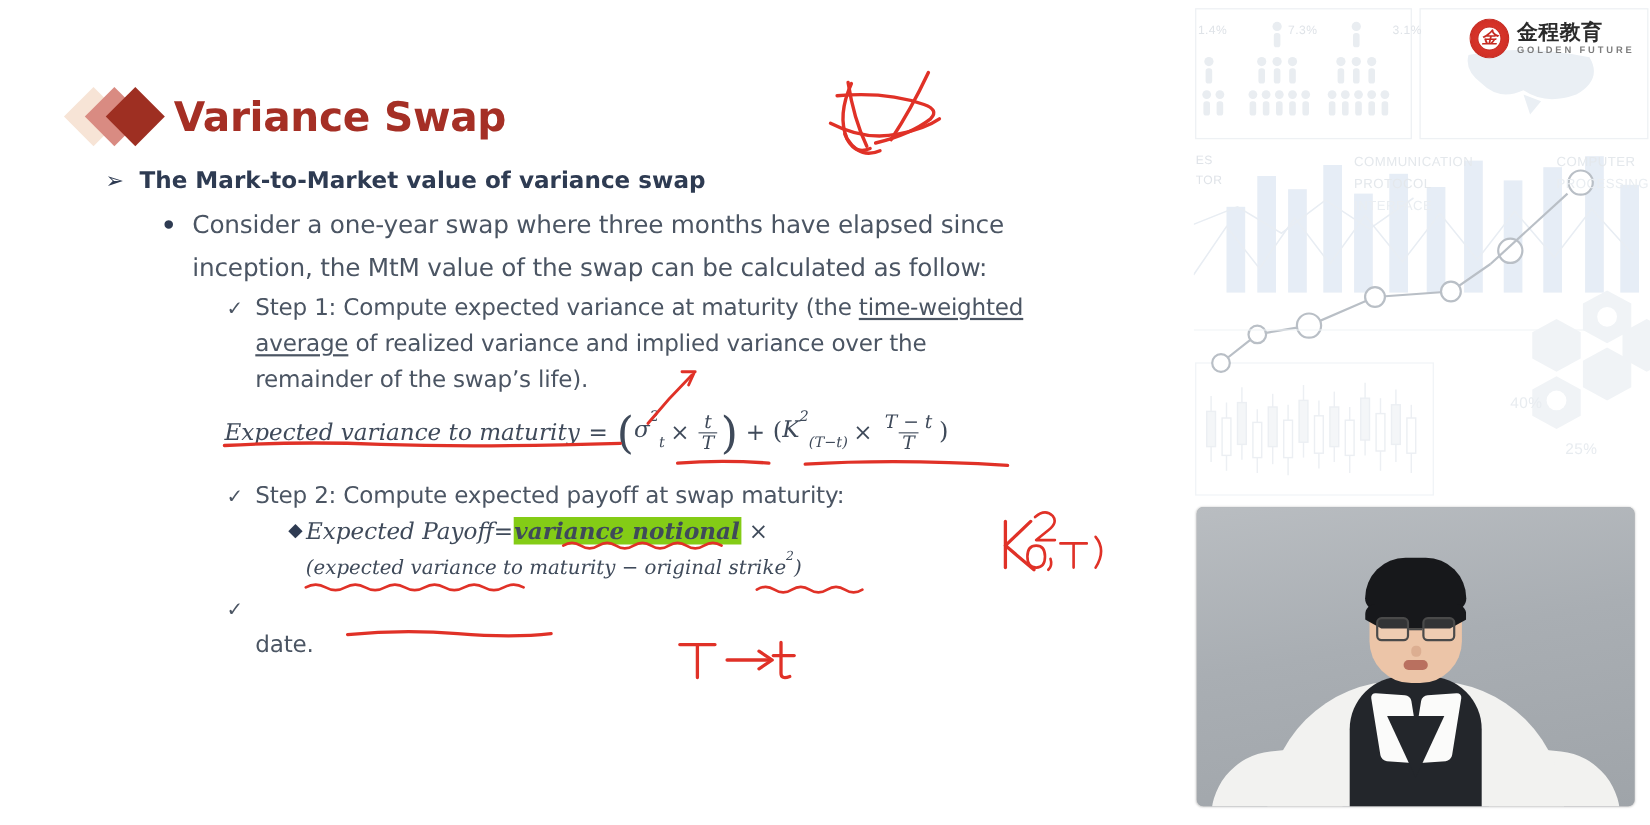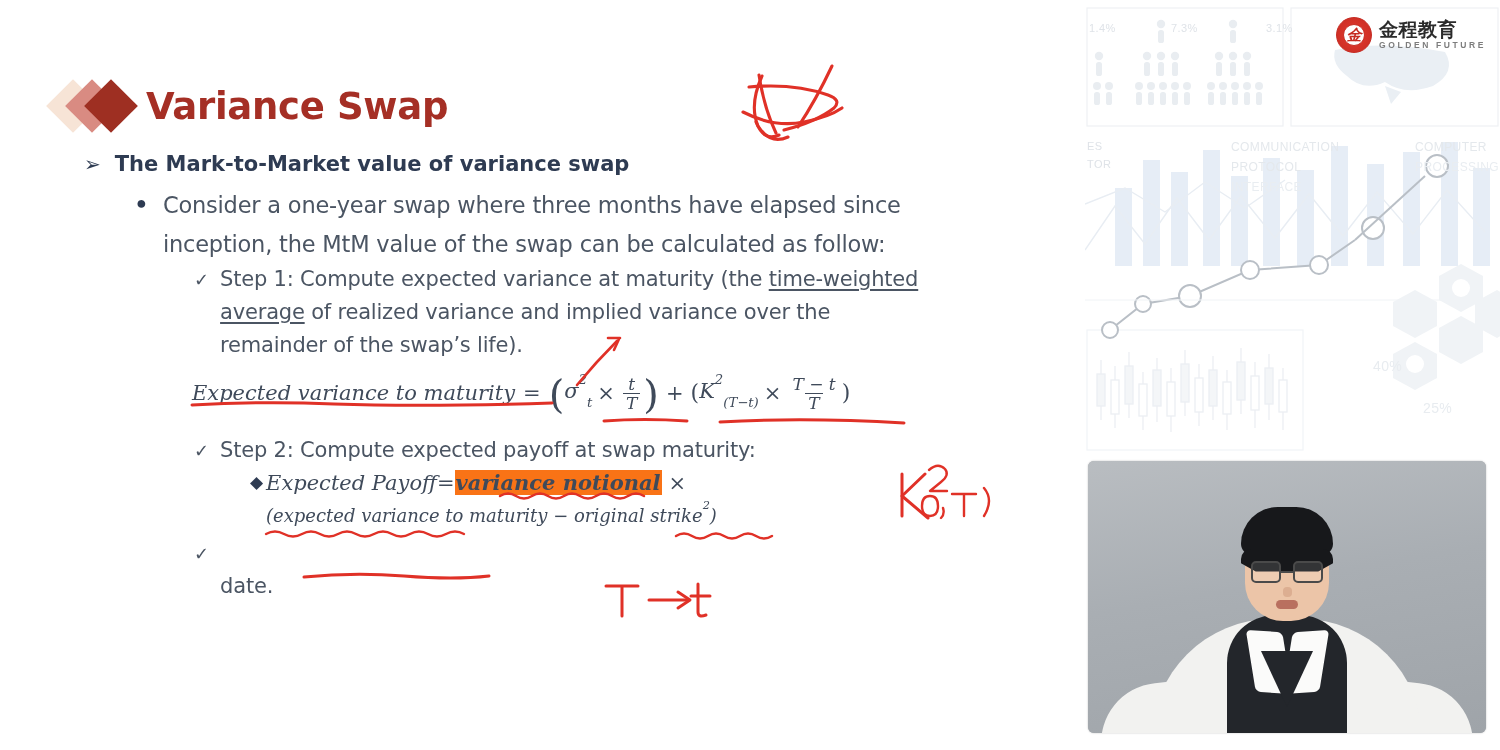--- a/index.html
+++ b/index.html
@@ -12,21 +12,21 @@
 
   #stage {
     position: relative;
     width: 1500px; height: 750px;
     background: #ffffff;
   }
 
   
   #slide {
     position: absolute;
-    left: 4px; top: 0;
+    left: 16px; top: 0;
     width: 1085px; height: 620px;
     background: #ffffff;
     overflow: hidden;
     text-decoration: underline;
   }
 
   
   #title-block {
     position: absolute;
     left: 50px; top: 78px;
@@ -181,21 +181,21 @@
   }
   .diamond-bullet {
     color: #2e3b52;
     font-size: 17px;
     font-style: normal;
     margin-right: 3px;
     position: relative;
     top: -1px;
   }
   .highlight-yellow {
-    background: #f97316;
+    background: #84cc16;
     font-weight: bold;
     padding: 0 1px;
   }
   #payoff-line2 {
     left: 262px; top: 504px;
     font-size: 18px;
     white-space: nowrap;
   }
 
   

